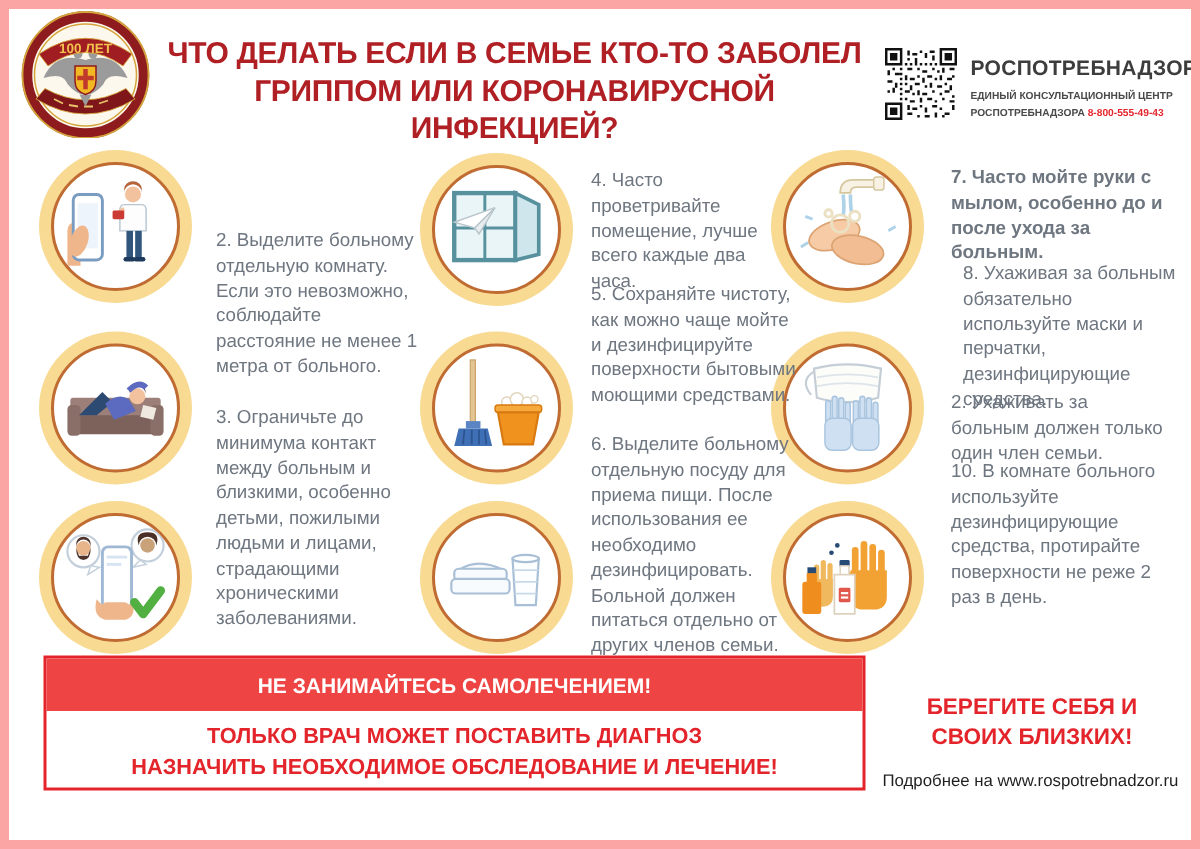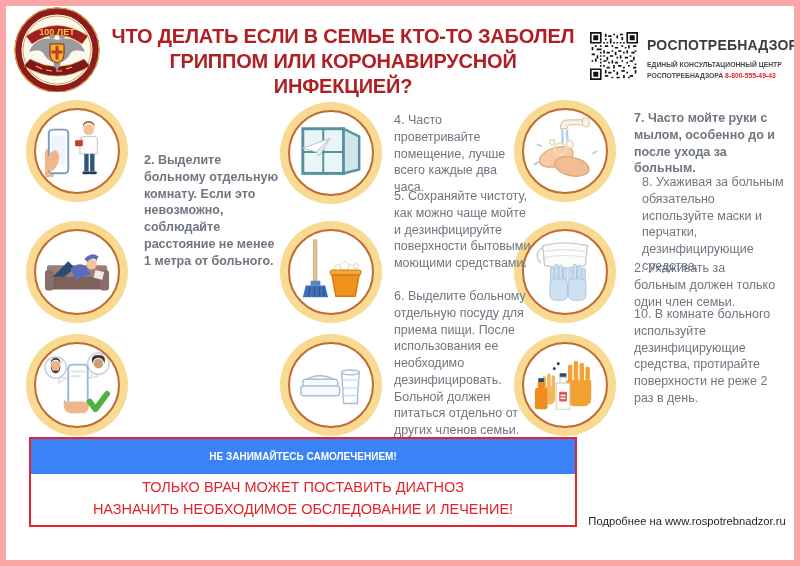--- a/index.html
+++ b/index.html
@@ -8,22 +8,22 @@
   .emblem{position:absolute;left:8px;top:0px;width:86px;height:86px;}
   .qr-block{position:absolute;left:584px;top:22px;width:196px;height:64px;}
   .qr{position:absolute;left:0;top:4px;width:48px;height:48px;}
   .agency-name{position:absolute;left:57px;top:9px;font-size:14px;font-weight:bold;color:#3d3d3d;letter-spacing:0.2px;}
   .agency-sub{position:absolute;left:57px;top:32px;font-size:6.8px;font-weight:bold;color:#4a4a4a;line-height:1.6;white-space:nowrap;}
   .phone{color:#e3242b;}
   .step{position:absolute;font-size:12.5px;line-height:1.34;color:#6e7680;}
   .circle{position:absolute;width:102px;height:102px;border-radius:50%;background:#f8da92;}
   .circle-inner{position:absolute;left:8px;top:8px;width:86px;height:86px;border-radius:50%;background:#fff;border:2px solid #bf6b32;box-sizing:border-box;display:flex;align-items:center;justify-content:center;overflow:hidden;}
   .banner{position:absolute;left:23px;top:431px;width:548px;height:90px;border:2px solid #e3242b;box-sizing:border-box;background:#fff;}
-  .banner-top{height:35px;background:#3b82f6;color:#fff;font-weight:bold;font-size:10px;display:flex;align-items:center;justify-content:center;}
-  .banner-bottom{height:49px;display:flex;flex-direction:column;align-items:center;justify-content:center;color:#e3242b;font-weight:normal;font-size:14.5px;line-height:1.45;text-align:center;}
+  .banner-top{height:35px;background:#ef4444;color:#fff;font-weight:bold;font-size:14px;display:flex;align-items:center;justify-content:center;}
+  .banner-bottom{height:49px;display:flex;flex-direction:column;align-items:center;justify-content:flex-end;color:#e3242b;font-weight:bold;font-size:14.5px;line-height:1.45;text-align:center;}
   .slogan{position:absolute;left:586px;top:456px;width:192px;text-align:center;color:#e3242b;font-weight:bold;font-size:15px;line-height:1.3;}
   .more-info{position:absolute;left:578px;top:509px;width:206px;text-align:center;color:#1f1f1f;font-size:11.2px;}
 </style>
 </head>
 <body>
 
 <div class="poster">
 
   <svg class="emblem" viewBox="0 0 86 86">
     <circle cx="43" cy="44" r="39" fill="#fdf8ee" stroke="#8e1b1e" stroke-width="7"></circle>
@@ -224,32 +224,34 @@
         <rect x="29.5" y="23" width="7" height="5" rx="1" fill="#274b77"></rect>
         <rect x="30" y="27" width="6" height="7" fill="#fff" stroke="#ddd2bd"></rect>
         <path d="M26,33 h14 v27 h-14 Z" fill="#fff" stroke="#ddd2bd" stroke-width="1.2"></path>
         <rect x="29" y="42" width="8" height="10" rx="1" fill="#e2574c"></rect>
         <rect x="30.5" y="45" width="5" height="1.5" fill="#fff"></rect>
         <rect x="30.5" y="48" width="5" height="1.5" fill="#fff"></rect>
       </svg>
     </div>
   </div>
 
-  <div class="step" style="left:138px;top:146px;width:136px;font-weight:bold;">2. Выделите больному отдельную комнату. Если это невозможно, соблюдайте расстояние не менее 1 метра от больного.</div>
+  <div class="step" style="left:138px;top:146px;width:136px;">2. Выделите больному отдельную комнату. Если это невозможно, соблюдайте расстояние не менее 1 метра от больного.</div>
+  <div class="step" style="left:138px;top:264px;width:136px;">3. Ограничьте до минимума контакт между больным и близкими, особенно детьми, пожилыми людьми и лицами, страдающими хроническими заболеваниями.</div>
   <div class="step" style="left:388px;top:106px;width:134px;">4. Часто проветривайте помещение, лучше всего каждые два часа.</div>
   <div class="step" style="left:388px;top:182px;width:138px;">5. Сохраняйте чистоту, как можно чаще мойте и дезинфицируйте поверхности бытовыми моющими средствами.</div>
   <div class="step" style="left:388px;top:282px;width:142px;">6. Выделите больному отдельную посуду для приема пищи. После использования ее необходимо дезинфицировать. Больной должен питаться отдельно от других членов семьи.</div>
   <div class="step" style="left:628px;top:104px;width:148px;font-weight:bold;">7. Часто мойте руки с мылом, особенно до и после ухода за больным.</div>
   <div class="step" style="left:636px;top:168px;width:144px;">8. Ухаживая за больным обязательно используйте маски и перчатки, дезинфицирующие средства.</div>
   <div class="step" style="left:628px;top:254px;width:144px;">2. Ухаживать за больным должен только один член семьи.</div>
   <div class="step" style="left:628px;top:300px;width:150px;">10. В комнате больного используйте дезинфицирующие средства, протирайте поверхности не реже 2 раз в день.</div>
 
   <div class="banner">
     <div class="banner-top">НЕ ЗАНИМАЙТЕСЬ САМОЛЕЧЕНИЕМ!</div>
     <div class="banner-bottom">
       <div>ТОЛЬКО ВРАЧ МОЖЕТ ПОСТАВИТЬ ДИАГНОЗ</div>
       <div>НАЗНАЧИТЬ НЕОБХОДИМОЕ ОБСЛЕДОВАНИЕ И ЛЕЧЕНИЕ!</div>
     </div>
   </div>
 
+  <div class="slogan">БЕРЕГИТЕ СЕБЯ И СВОИХ БЛИЗКИХ!</div>
   <div class="more-info">Подробнее на www.rospotrebnadzor.ru</div>
 
 </div>
 
 </body></html>

